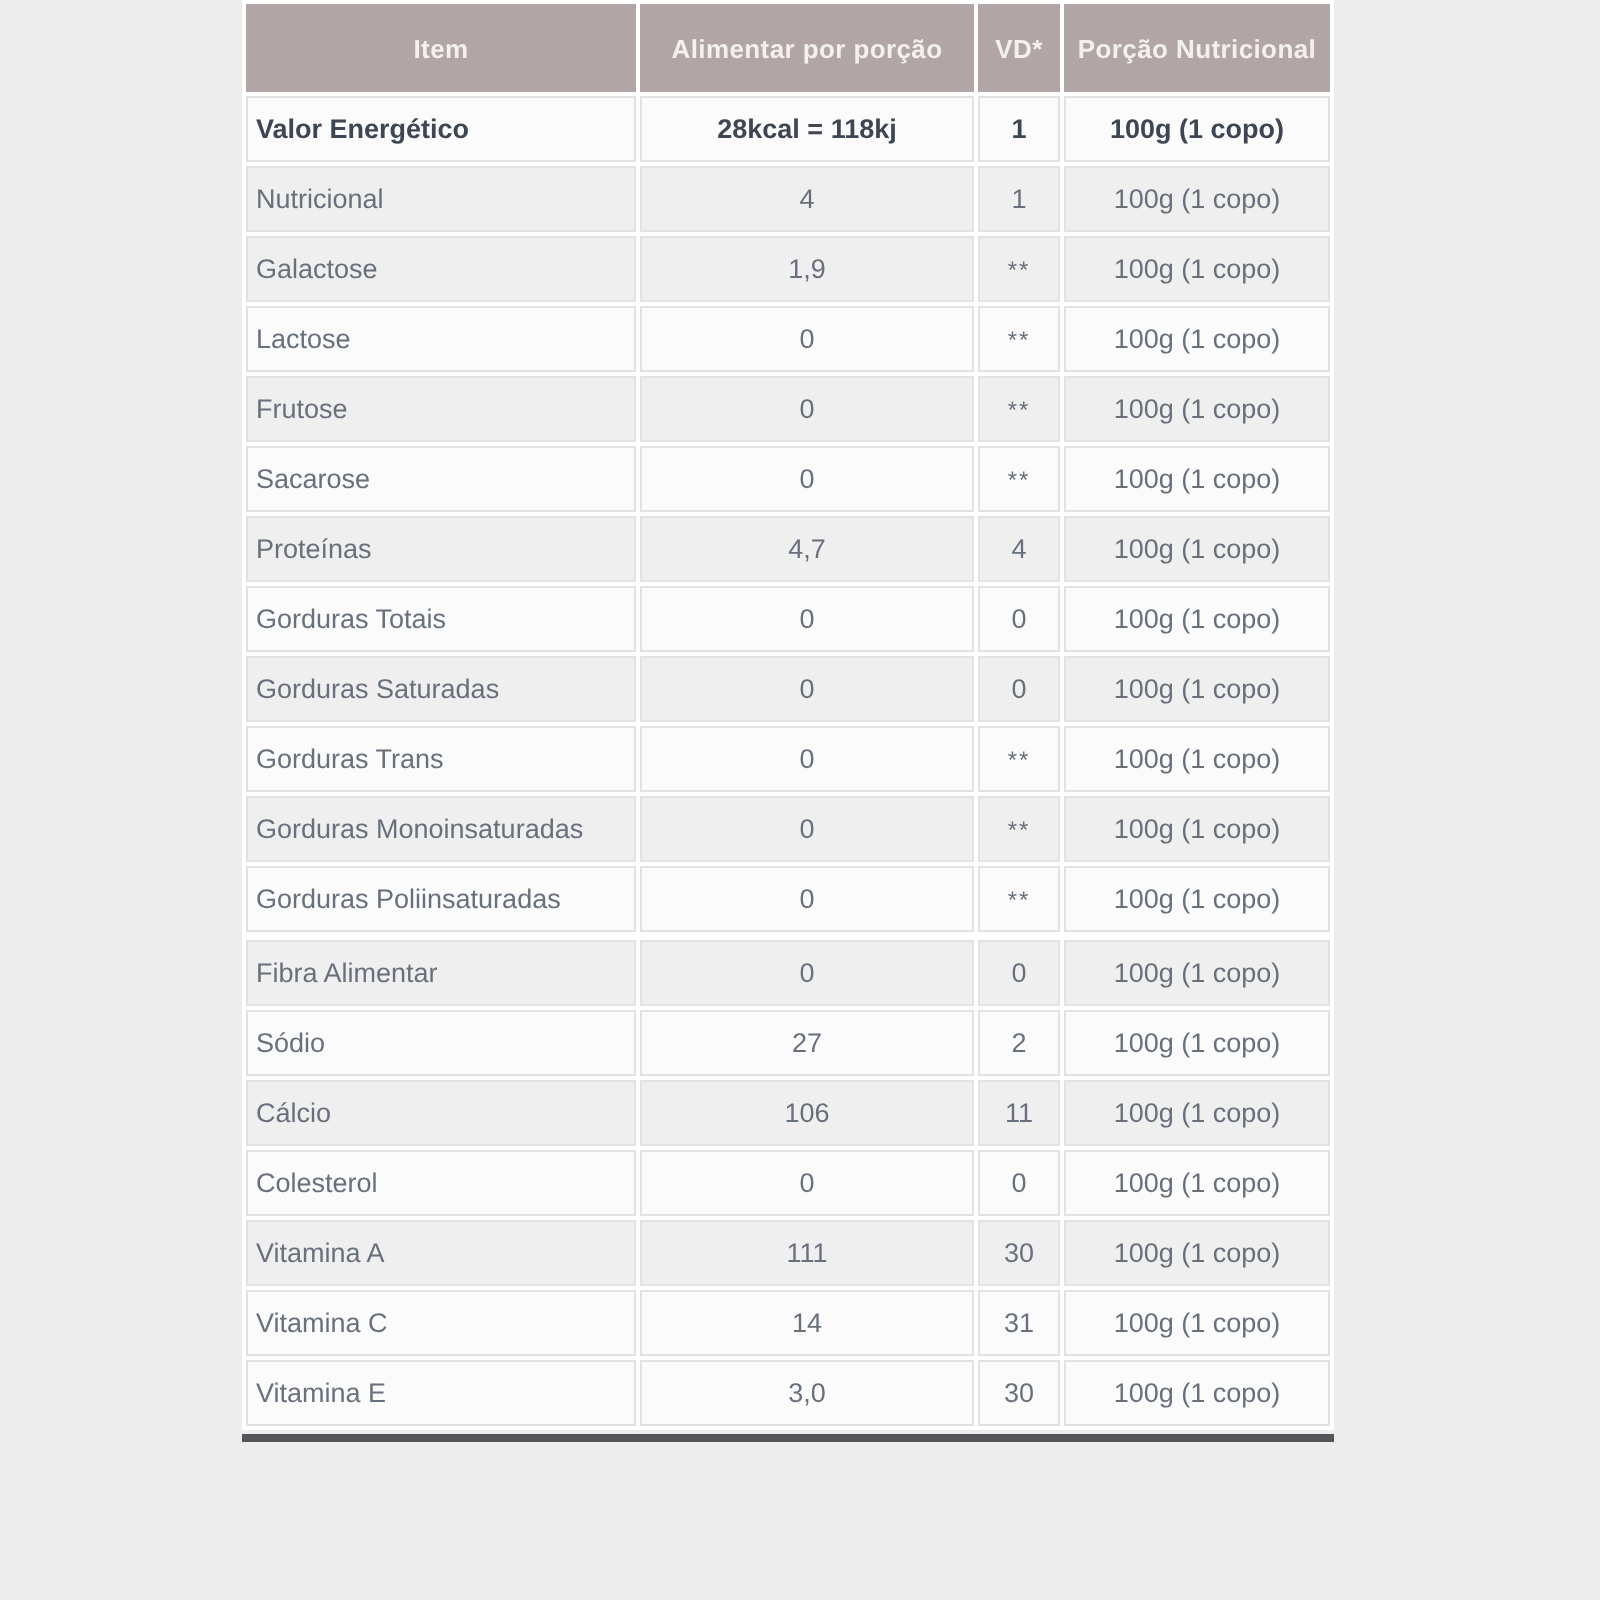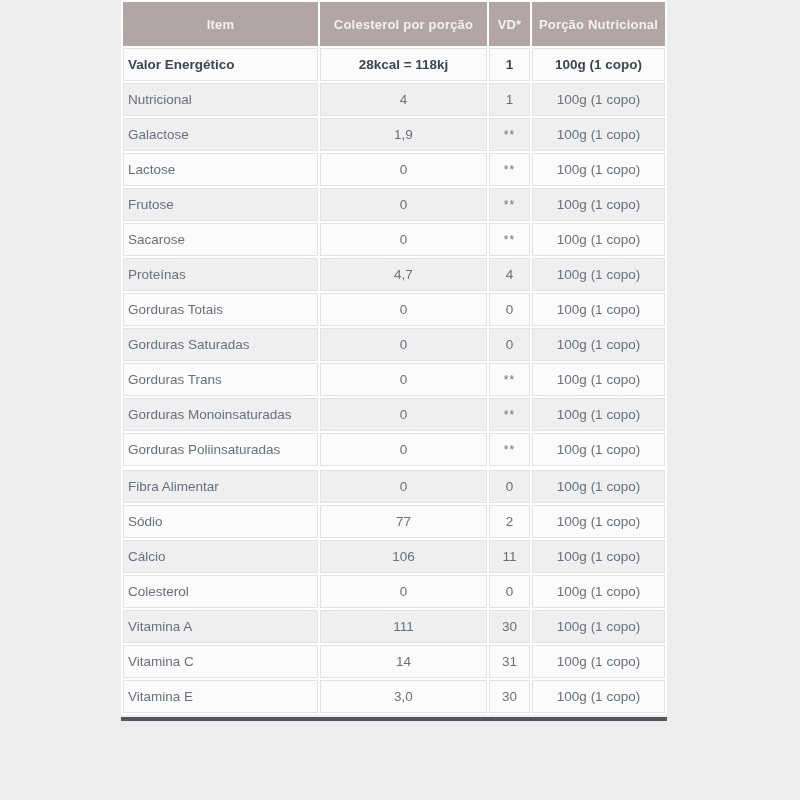--- a/index.html
+++ b/index.html
@@ -81,21 +81,21 @@
   <table>
     <colgroup>
       <col style="width: 195px;">
       <col style="width: 167px;">
       <col style="width: 41px;">
       <col style="width: 133px;">
     </colgroup>
     <thead>
       <tr>
         <th>Item</th>
-        <th>Colesterol por porção</th>
+        <th>Alimentar por porção</th>
         <th>VD*</th>
         <th>Porção Nutricional</th>
       </tr>
     </thead>
     <tbody>
         <tr class="even bold">
           <td class="item-cell">Valor Energético</td>
           <td class="quantity-cell">28kcal = 118kj</td>
           <td class="vd-cell">1</td>
           <td class="portion-cell">100g (1 copo)</td>
@@ -178,21 +178,21 @@
     </colgroup>
     <tbody>
         <tr class="odd">
           <td class="item-cell">Fibra Alimentar</td>
           <td class="quantity-cell">0</td>
           <td class="vd-cell">0</td>
           <td class="portion-cell">100g (1 copo)</td>
         </tr>
         <tr class="even">
           <td class="item-cell">Sódio</td>
-          <td class="quantity-cell">77</td>
+          <td class="quantity-cell">27</td>
           <td class="vd-cell">2</td>
           <td class="portion-cell">100g (1 copo)</td>
         </tr>
         <tr class="odd">
           <td class="item-cell">Cálcio</td>
           <td class="quantity-cell">106</td>
           <td class="vd-cell">11</td>
           <td class="portion-cell">100g (1 copo)</td>
         </tr>
         <tr class="even">

